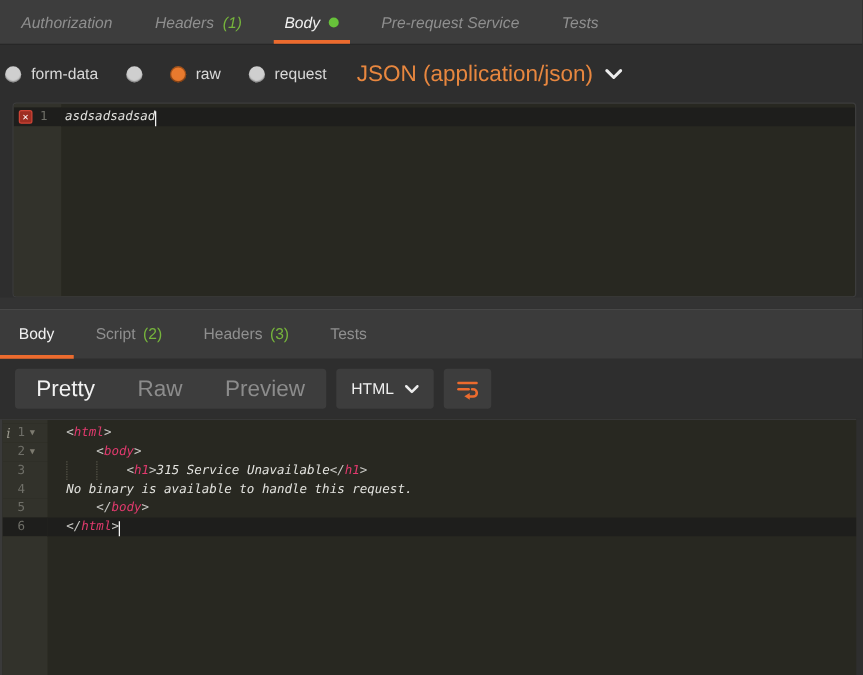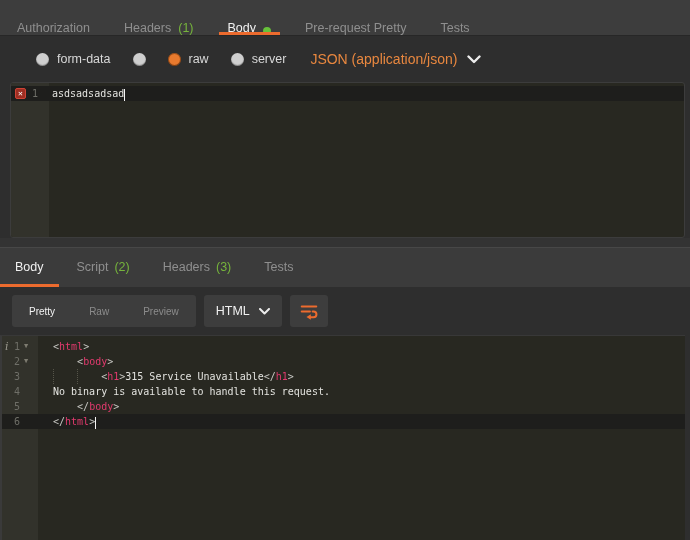--- a/index.html
+++ b/index.html
@@ -10,59 +10,59 @@
     font-family:"Liberation Sans", sans-serif;
     -webkit-font-smoothing:antialiased;
   }
 
   
   .topbar {
     height:36px; background:#3d3d3d; border-bottom:1px solid #272727;
     display:flex; align-items:stretch; padding-left:2px;
   }
   .tab {
-    position:relative; display:flex; align-items:flex-end; gap:7px;
+    position:relative; display:flex; align-items:center; gap:7px;
     padding:0 15px; margin-right:4px;
-    color:#8f8f8f; font-size:12.5px; cursor:default; white-space:nowrap;
+    color:#8f8f8f; font-size:12.5px; cursor:default; white-space:nowrap;font-style:italic;
   }
   .tab.active { color:#f1f1f1; }
   .tab.active::after {
     content:""; position:absolute; left:6px; right:6px; bottom:0; height:3px;
     background:#ec6b2e;
   }
   .count { color:#76b43c; }
   .green-dot { width:8px; height:8px; border-radius:50%; background:#67c23a; }
 
   
   .radio-row {
     height:46px; background:#2e2e2e;
-    display:flex; align-items:center; padding-left:36px;
+    display:flex; align-items:center; padding-left:4px;
   }
   .radio-opt { display:flex; align-items:center; gap:8px; margin-right:22px; cursor:default; }
   .radio-circle {
     width:13px; height:13px; border-radius:50%;
     background:#cfcfcf; box-shadow: inset 0 -1px 1px rgba(0,0,0,.35);
   }
   .radio-circle.selected {
     background:#e87a2e; box-shadow: inset 0 0 0 1px rgba(90,40,5,.5), inset 0 -1px 1px rgba(0,0,0,.3);
   }
   .radio-label { color:#d8d8d8; font-size:12.5px; }
   .ct-select { display:flex; align-items:center; gap:10px; margin-left:2px; cursor:default; }
-  .ct-label { color:#e8873f; font-size:14px; }
+  .ct-label { color:#e8873f; font-size:18px; }
 
   
   .editor {
     font-family:"DejaVu Sans Mono", monospace; font-size:10px; line-height:15px;
     display:flex; flex-direction:column; overflow:hidden;
   }
   .ed-line { display:flex; flex:none; height:15px; }
   .ed-line.spacer { height:3px; }
   .ed-line.filler { flex:1; height:auto; }
   .gutter-cell { flex:none; background:#32322b; display:flex; align-items:center; }
-  .code-cell { flex:1; white-space:pre; color:#e3e3df; position:relative; display:flex; align-items:flex-end; }
+  .code-cell { flex:1; white-space:pre; color:#e3e3df; position:relative; display:flex; align-items:flex-end;font-style:italic; }
   .ed-line.current .gutter-cell, .ed-line.current .code-cell { background:#1e1e1c; }
   .g-num { color:#6f6f68; }
   .cursor { display:inline-block; width:1px; height:12px; background:#f5f5f5; }
   .tok-t { color:#e23a6e; }
   .tok-b { color:#c8c8c4; }
   .tok-p { color:#e3e3df; }
   .guide { position:absolute; top:0; bottom:0; border-left:1px dotted #56554a; }
 
   
   .req-editor {
@@ -98,21 +98,21 @@
   }
 
   
   .resp-toolbar {
     height:48px; background:#2e2e2e;
     display:flex; align-items:center; padding-left:12px;
   }
   .mode-group { display:flex; background:#3d3d3d; border-radius:3px; height:32px; align-items:center; }
   .mode {
     padding:0 17px; height:100%; display:flex; align-items:center;
-    color:#8c8c8c; font-size:10px; border-radius:3px; cursor:default;
+    color:#8c8c8c; font-size:18px; border-radius:3px; cursor:default;
   }
   .mode.active { color:#f2f2f2; }
   .lang-btn {
     margin-left:8px; height:32px; padding:0 12px; gap:9px;
     background:#3d3d3d; border-radius:3px;
     display:flex; align-items:center; color:#f0f0f0; font-size:12.5px; cursor:default;
   }
   .wrap-btn {
     margin-left:8px; width:38px; height:32px; background:#3d3d3d; border-radius:3px;
     display:flex; align-items:center; justify-content:center; cursor:default;
@@ -142,42 +142,42 @@
     </div>
     <div class="tab">
       <span>Headers</span>
       <span class="count">(1)</span>
     </div>
     <div class="tab active">
       <span>Body</span>
       <span class="green-dot"></span>
     </div>
     <div class="tab">
-      <span>Pre-request Pretty</span>
+      <span>Pre-request Service</span>
     </div>
     <div class="tab">
       <span>Tests</span>
     </div>
   </div>
 
 <div class="radio-row" id="radio-row">
   <span class="radio-opt">
       <span class="radio-circle"></span>
       <span class="radio-label">form-data</span>
     </span>
     <span class="radio-opt">
       <span class="radio-circle"></span>
     </span>
     <span class="radio-opt">
       <span class="radio-circle selected"></span>
       <span class="radio-label">raw</span>
     </span>
     <span class="radio-opt">
       <span class="radio-circle"></span>
-      <span class="radio-label">server</span>
+      <span class="radio-label">request</span>
     </span>
     <span class="ct-select" id="ct-select">
     <span class="ct-label">JSON (application/json)</span>
     <svg width="14" height="9" viewBox="0 0 14 9">
       <polyline points="1.5,1.5 7,7 12.5,1.5" fill="none" stroke="#ececec" stroke-width="2.4" stroke-linecap="round" stroke-linejoin="round"></polyline>
     </svg>
   </span>
 </div>
 
 <div class="editor req-editor" id="req-editor">

